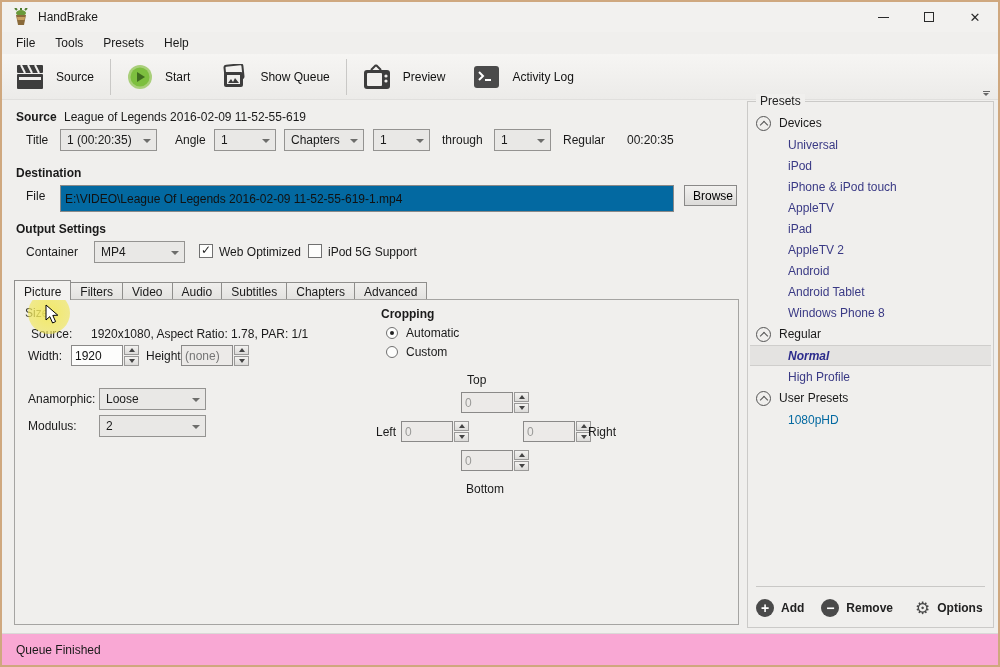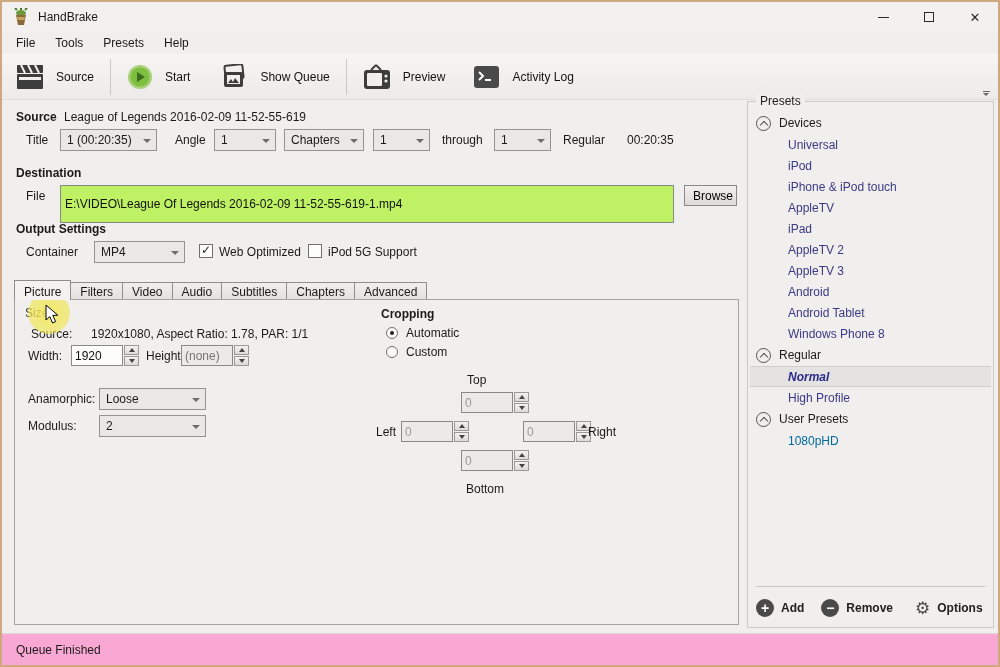--- a/index.html
+++ b/index.html
@@ -29,21 +29,21 @@
   .tb-label { font-size:12px; color:#111; }
   .tb-caret { width:0; height:0; border-left:4px solid transparent; border-right:4px solid transparent; border-top:4px solid #555; margin-left:2px; }
   .tb-overflow { position:absolute; right:6px; top:32px; width:12px; height:14px; display:flex; flex-direction:column; align-items:center; justify-content:center; gap:1px; }
   .tb-overflow .bar { width:7px; height:1px; background:#666; }
   .tb-overflow .tri { width:0; height:0; border-left:3px solid transparent; border-right:3px solid transparent; border-top:3px solid #666; }
 
   
   .lbl-bold { font-weight:bold; }
   .combo { position:relative; height:22px; background:#e9e8e6; border:1px solid #949391; display:flex; align-items:center; padding:0 18px 0 6px; }
   .combo .chev { position:absolute; right:5px; top:9px; width:0; height:0; border-left:4px solid transparent; border-right:4px solid transparent; border-top:4px solid #6d6d6b; }
-  .txtinput { height:38px; border:1px solid #8a8988; background:#bef264; padding:0 4px; font-family:inherit; font-size:12px; color:#111; width:100%; }
+  .txtinput { height:27px; border:1px solid #8a8988; background:#0369a1; padding:0 4px; font-family:inherit; font-size:12px; color:#111; width:100%; }
   .btn { height:21px; background:linear-gradient(#f2f1ef,#dcdbd9); border:1px solid #8a8988; font-family:inherit; font-size:12px; padding:0 8px; }
   .chk { width:14px; height:14px; border:1px solid #707070; background:#fdfdfc; position:relative; display:inline-block; }
   .chk.checked::after { content:"✓"; position:absolute; left:1px; top:-2px; font-size:12px; font-weight:bold; color:#222; }
   .radio { width:12px; height:12px; border:1px solid #707070; border-radius:50%; background:#fdfdfc; position:relative; display:inline-block; }
   .radio.sel::after { content:""; position:absolute; left:3px; top:3px; width:4px; height:4px; border-radius:50%; background:#222; }
 
   .spin { display:flex; height:21px; }
   .spin .box { width:52px; height:21px; border:1px solid #8a8988; background:#fdfdfc; padding:0 3px; font-family:inherit; font-size:12px; color:#111; }
   .spin.disabled .box { background:#eceae8; color:#9a9a98; }
   .spin .btns { display:flex; flex-direction:column; width:15px; margin-left:1px; }
@@ -351,21 +351,20 @@
         <div class="tree-group">
           <span class="tree-chev"></span>
           <span>Devices</span>
         </div>
         <div class="tree-item">Universal</div>
         <div class="tree-item">iPod</div>
         <div class="tree-item">iPhone &amp; iPod touch</div>
         <div class="tree-item">AppleTV</div>
         <div class="tree-item">iPad</div>
         <div class="tree-item">AppleTV 2</div>
-        <div class="tree-item">AppleTV 3</div>
         <div class="tree-item">Android</div>
         <div class="tree-item">Android Tablet</div>
         <div class="tree-item">Windows Phone 8</div>
 
         <div class="tree-group">
           <span class="tree-chev"></span>
           <span>Regular</span>
         </div>
         <div class="tree-item selected">Normal</div>
         <div class="tree-item">High Profile</div>

